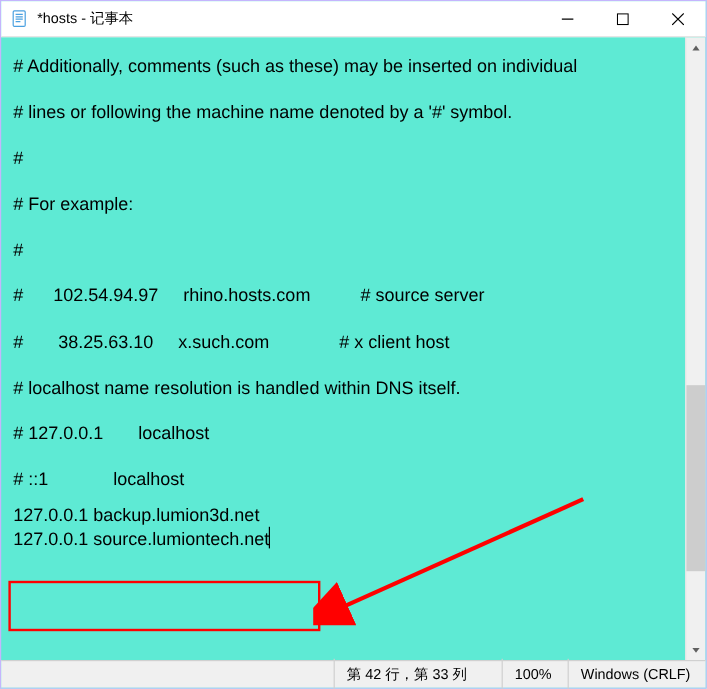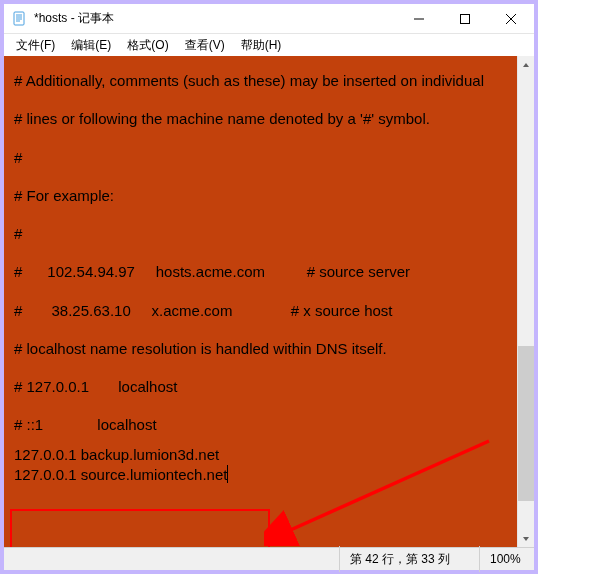--- a/index.html
+++ b/index.html
@@ -1,17 +1,17 @@
 <!DOCTYPE html>
 <html><head>
 <meta charset="utf-8">
 <style>
   * { box-sizing: border-box; margin: 0; padding: 0; }
   html, body { width: 589px; height: 574px; font-family: "Microsoft YaHei", "Segoe UI", Tahoma, sans-serif; font-size: 12px; overflow: hidden; background: #fff; }
-  .window { width: 538px; height: 574px; border: 4px solid #c4b5fd; display: flex; flex-direction: column; background: #c2410c; position: relative; }
+  .window { width: 589px; height: 574px; border: 1px solid #c4b5fd; display: flex; flex-direction: column; background: #5eead4; position: relative; }
   .titlebar { height: 30px; display: flex; align-items: center; background: #fff; border-bottom: 1px solid #e5e5e5; }
   .titlebar .icon { width: 16px; height: 16px; margin: 0 6px 0 8px; display: flex; align-items: center; justify-content: center; }
   .titlebar .title { flex: 1; font-size: 12px; color: #000; }
   .winbtns { display: flex; height: 100%; }
   .winbtn { width: 46px; height: 100%; display: flex; align-items: center; justify-content: center; color: #000; }
   .winbtn svg { width: 10px; height: 10px; }
   .menubar { height: 22px; display: flex; align-items: center; padding: 0 4px; background: #fff; font-size: 12px; }
   .menuitem { padding: 2px 8px; color: #000; }
   .content-wrap { flex: 1; display: flex; position: relative; overflow: hidden; }
   .textarea { flex: 1; padding: 6px 8px 6px 10px; font-family: "Microsoft YaHei", Tahoma, sans-serif; font-size: 15px; color: #000; white-space: pre; line-height: 2.55; overflow: hidden; }
@@ -57,36 +57,29 @@
         </div>
       <div class="winbtn">
           <svg viewBox="0 0 10 10">
             <line x1="0" y1="0" x2="10" y2="10" stroke="#000" stroke-width="1"></line>
             <line x1="10" y1="0" x2="0" y2="10" stroke="#000" stroke-width="1"></line>
           </svg>
         </div>
     </div>
   </div>
 
-  <div class="menubar">
-    <span class="menuitem">文件(F)</span>
-    <span class="menuitem">编辑(E)</span>
-    <span class="menuitem">格式(O)</span>
-    <span class="menuitem">查看(V)</span>
-    <span class="menuitem">帮助(H)</span>
-  </div>
 
   <div class="content-wrap">
     <div class="textarea"><span># Additionally, comments (such as these) may be inserted on individual</span>
 <span># lines or following the machine name denoted by a '#' symbol.</span>
 <span>#</span>
 <span># For example:</span>
 <span>#</span>
-<span>#      102.54.94.97     hosts.acme.com          # source server</span>
-<span>#       38.25.63.10     x.acme.com              # x source host</span>
+<span>#      102.54.94.97     rhino.hosts.com          # source server</span>
+<span>#       38.25.63.10     x.such.com              # x client host</span>
 <span># localhost name resolution is handled within DNS itself.</span>
 <span># 127.0.0.1       localhost</span>
 <span># ::1             localhost</span>
 <span class="tight"><span>127.0.0.1 backup.lumion3d.net</span>
 <span>127.0.0.1 source.lumiontech.net</span><span class="caret"></span></span></div>
 
     <div class="scrollbar">
       <div class="scroll-arrow up">
           <svg width="8" height="8" viewBox="0 0 8 8">
             <polygon points="4,2 7,6 1,6" fill="#606060"></polygon>
@@ -108,15 +101,16 @@
           </marker>
         </defs>
       <line x1="225" y1="5" x2="22" y2="96" stroke="#ff0000" stroke-width="3.5" marker-end="url(#ah)"></line>
     </svg>
   </div>
 
   <div class="statusbar">
     <div class="spacer"></div>
     <div class="cell" style="min-width:140px;">第 42 行，第 33 列</div>
     <div class="cell" style="min-width:55px;">100%</div>
+    <div class="cell" style="min-width:115px;">Windows (CRLF)</div>
   </div>
 
 </div>
 
 </body></html>

